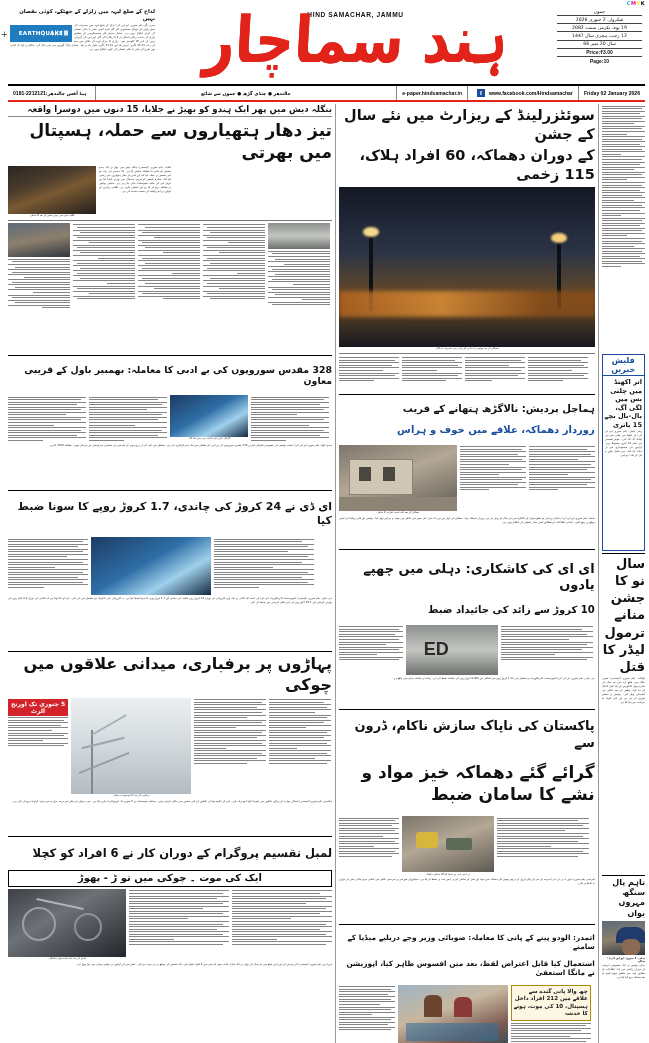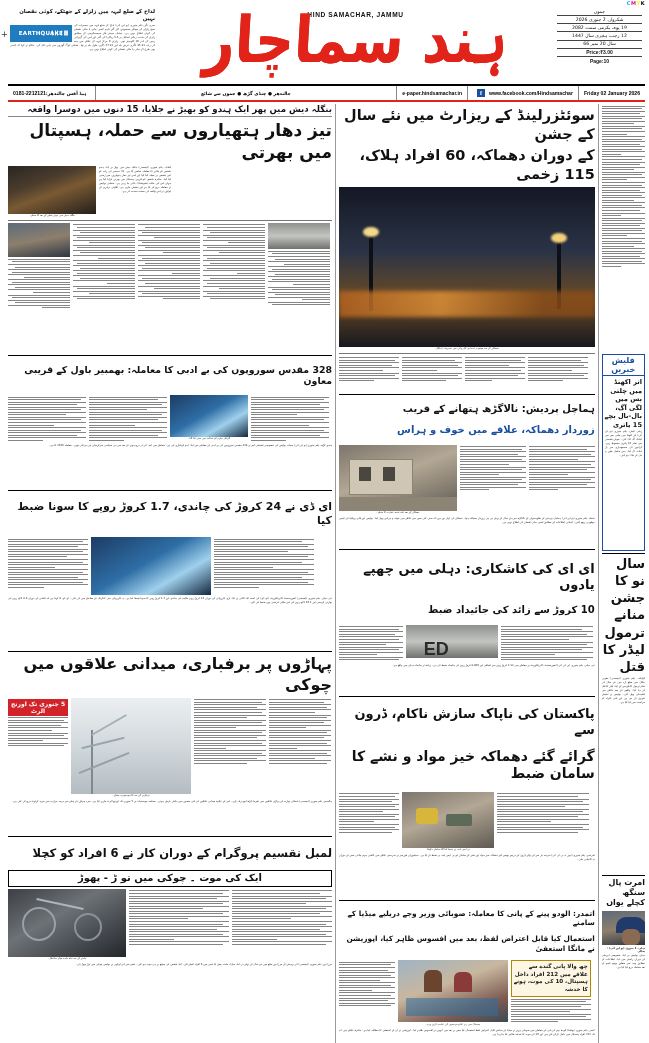--- a/index.html
+++ b/index.html
@@ -763,21 +763,21 @@
               <i class="s1"></i>
               <i class="s4"></i>
             <i class="s1"></i>
               <i class="s2"></i>
               <i class="s1"></i>
               <i class="s5"></i>
               <i class="s1"></i>
               <i class="s2"></i>
           </div>
           <div style="width:92px;">
-            <div class="photo grey" style="height:33px;">
+            <div class="photo grey" style="height:50px;">
               <div style="position:absolute;left:18px;top:14px;color:#2b2b2b;font-size:18px;font-weight:bold;font-family:'Liberation Sans',sans-serif;">ED</div>
             </div>
           </div>
           <div style="width:92px;" class="lines">
             <i class="s1"></i>
               <i class="s3"></i>
               <i class="s1"></i>
               <i class="s2"></i>
               <i class="s1"></i>
               <i class="s4"></i>
@@ -791,21 +791,21 @@
               <i class="s2"></i>
           </div>
         </div>
         <div class="body-txt" style="margin-top:2px;height:30px;overflow:hidden;">نئی دہلی، یکم جنوری (پی ٹی آئی) انفورسمنٹ ڈائریکٹوریٹ نے معاملے میں 3.12 کروڑ روپے سے اضافی اور 8.800 کروڑ روپے کی جائیداد ضبط کی ہے۔ زیادہ تر جائیداد دہلی میں واقع ہے۔</div>
       </div>
 
       <div class="hrule"></div>
 
       <div class="blk">
         <h1 class="hl" style="font-size:13px;">پاکستان کی ناپاک سازش ناکام، ڈرون سے</h1>
-        <h1 class="hl" style="font-size:14px;">گرائے گئے دھماکہ خیز مواد و نشے کا سامان ضبط</h1>
+        <h1 class="hl" style="font-size:17px;">گرائے گئے دھماکہ خیز مواد و نشے کا سامان ضبط</h1>
         <div style="display:flex;gap:3px;margin-top:2px;">
           <div style="width:60px;" class="lines">
             <i class="s1"></i>
               <i class="s2"></i>
               <i class="s1"></i>
               <i class="s3"></i>
               <i class="s1"></i>
               <i class="s2"></i>
               <i class="s1"></i>
               <i class="s4"></i>
@@ -985,21 +985,21 @@
 
       <div class="blk">
         <h4 class="hl xs">سال نو کا جشن منانے</h4>
         <h4 class="hl xs">ترمول لیڈر کا قتل</h4>
         <div class="body-txt" style="height:196px;overflow:hidden;margin-top:1px;">کولکتہ، یکم جنوری (ایجنسی) مغربی بنگال میں ضلع ارد میں نئے سال کی شام ترمول کانگریس کے ایک لیڈر کا قتل کر دیا گیا۔ واقعے کے بعد علاقے میں کشیدگی پھیل گئی۔ پولیس نے تفتیش شروع کر دی ہے اور کئی افراد کو حراست میں لیا گیا ہے۔</div>
       </div>
 
       <div class="hrule"></div>
 
       <div class="blk">
-        <h4 class="hl xs" style="font-size:8px;">امرت پال سنگھ کچلے یواں</h4>
+        <h4 class="hl xs" style="font-size:8px;">تاہم پال سنگھ مہروں یواں</h4>
         <div class="photo portrait" style="height:34px;margin:2px 0;">
           <div style="position:absolute;left:14px;top:6px;width:30px;height:16px;background:#1f3a6b;border-radius:10px 10px 0 0;"></div>
           <div style="position:absolute;left:20px;top:18px;width:18px;height:16px;background:#8a6a52;border-radius:6px;"></div>
         </div>
         <div class="byline">دہلی، 1 جنوری (یو این آئی) : بحالی</div>
         <div class="body-txt" style="height:96px;overflow:hidden;margin-top:1px;">دہلی پولیس نے ایک خصوصی آپریشن کے دوران راستے میں لیا۔ اطلاعات کے مطابق وجہ سے متعلق پوچھ تاچھ کے بعد معاملہ درج کیا گیا ہے۔</div>
       </div>
 
       <div class="hrule"></div>
 

